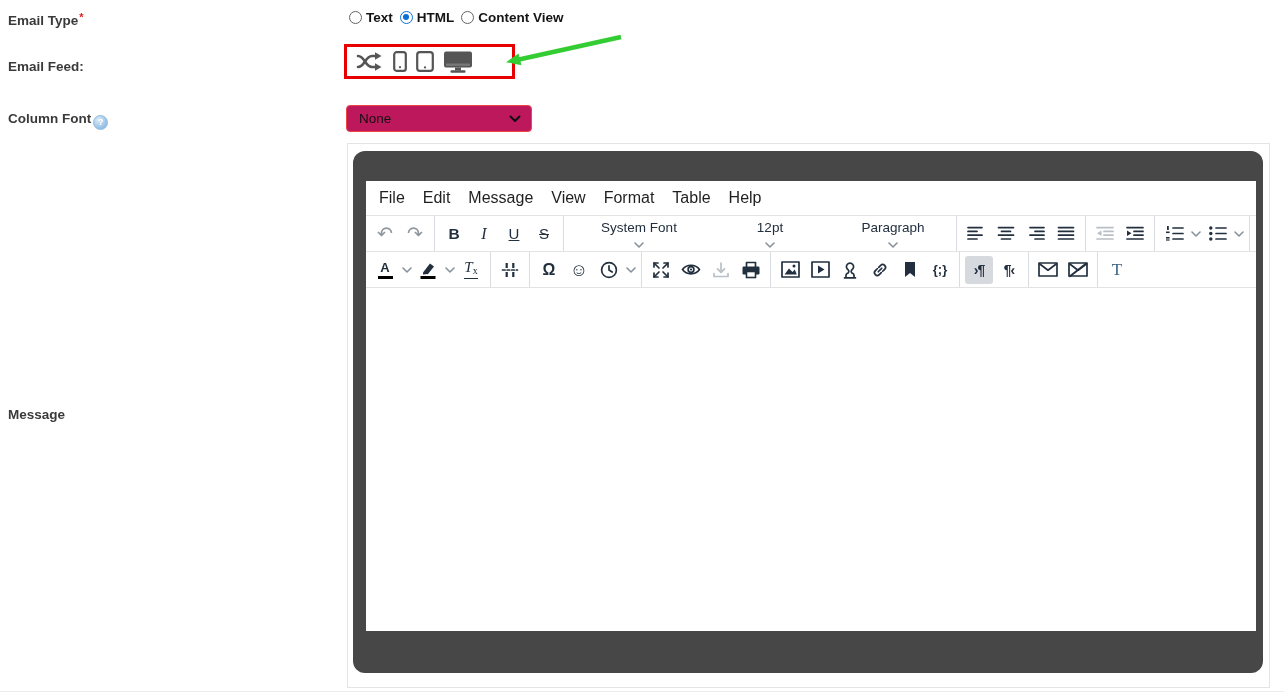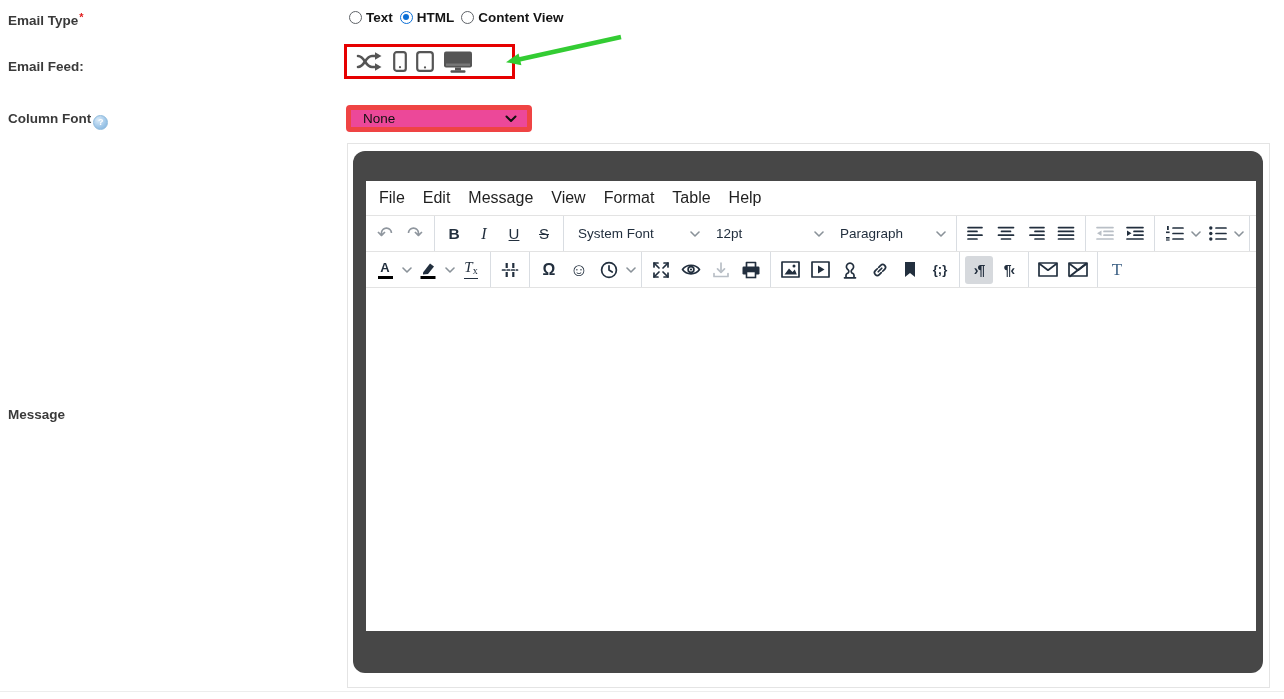--- a/index.html
+++ b/index.html
@@ -16,37 +16,37 @@
   .radio{width:13px;height:13px;border-radius:50%;border:1.5px solid #5f6368;background:#fff;box-sizing:border-box;position:relative;flex:0 0 auto;}
   .radio.checked{border-color:#0b6fd6;}
   .radio.checked::after{content:"";position:absolute;left:2px;top:2px;width:6px;height:6px;border-radius:50%;background:#0b6fd6;}
   .radio-txt{font-weight:bold;font-size:13.5px;color:#141414;}
   
   .viewbox{position:absolute;left:344px;top:44px;width:156px;height:29px;border:3px solid #e60000;
            display:flex;align-items:center;gap:9px;padding-left:9px;background:#fff;}
   .vbtn{border:none;background:none;padding:0;margin:0;display:flex;align-items:center;cursor:pointer;}
   .arrow-svg{position:absolute;left:500px;top:28px;}
   
-  .selectbox{position:absolute;left:346px;top:105px;width:186px;height:27px;border:5px solid #ef4444;border-radius:4px;
-             box-sizing:border-box;display:flex;align-items:center;padding:0 10px 0 12px;cursor:pointer;background:#ec4899;}
+  .selectbox{position:absolute;left:346px;top:105px;width:186px;height:27px;border:1px solid #ef4444;border-radius:4px;
+             box-sizing:border-box;display:flex;align-items:center;padding:0 10px 0 12px;cursor:pointer;background:#be185d;}
   .selectbox .val{font-size:13.5px;color:#111;flex:1;}
   
   .panel{position:absolute;left:347px;top:143px;width:923px;height:545px;border:1px solid #e4e4e4;box-sizing:border-box;background:#fff;}
   .frame{position:absolute;left:5px;top:7px;width:910px;height:522px;background:#474747;border-radius:12px;}
   .editor{position:absolute;left:13px;top:30px;width:890px;height:450px;background:#fff;display:flex;flex-direction:column;}
   .menubar{height:34px;display:flex;align-items:center;padding-left:4px;border-bottom:1px solid #e3e3e3;flex:0 0 auto;}
   .menu-item{font-size:16px;color:#1f1f1f;padding:5px 9px;border-radius:3px;cursor:pointer;}
   .tbar{height:35px;display:flex;align-items:stretch;border-bottom:1px solid #e3e3e3;flex:0 0 auto;}
   .tgroup{display:flex;align-items:center;padding:0 4px;border-right:1px solid #d9dde2;}
   .tgroup.last{border-right:none;}
   .btn{width:28px;height:28px;margin:0 1px;border:none;background:none;border-radius:3px;display:flex;align-items:center;justify-content:center;
        cursor:pointer;color:#222f3e;padding:0;position:relative;}
   .btn.active{background:#d6d9dd;}
   .chevbtn{width:13px;height:28px;border:none;background:none;display:flex;align-items:center;justify-content:center;cursor:pointer;padding:0;}
-  .tselect{display:flex;align-items:center;height:28px;margin:0 2px;padding:0 4px 0 8px;border-radius:3px;cursor:pointer;}
+  .tselect{display:flex;align-items:center;height:28px;margin:0 2px;padding:0 4px 0 8px;border-radius:3px;cursor:pointer;flex-direction:column;}
   .tselect .tsl{font-size:13.5px;color:#222f3e;flex:1;}
   .ic{stroke:#222f3e;fill:none;stroke-width:1.7;stroke-linecap:round;stroke-linejoin:round;}
   .icf{fill:#222f3e;stroke:none;}
   .gray .ic{stroke:#b9bfc6;} .gray .icf{fill:#b9bfc6;} .gray{color:#b9bfc6;}
   .glyph{font-size:16px;line-height:1;}
   .hist{font-size:19px;color:#8f969e;line-height:1;}
   .bld{font-weight:bold;font-size:15.5px;}
   .itl{font-style:italic;font-family:"Liberation Serif",serif;font-size:16px;}
   .und{text-decoration:underline;font-size:15px;}
   .stk{text-decoration:line-through;font-size:15px;}

